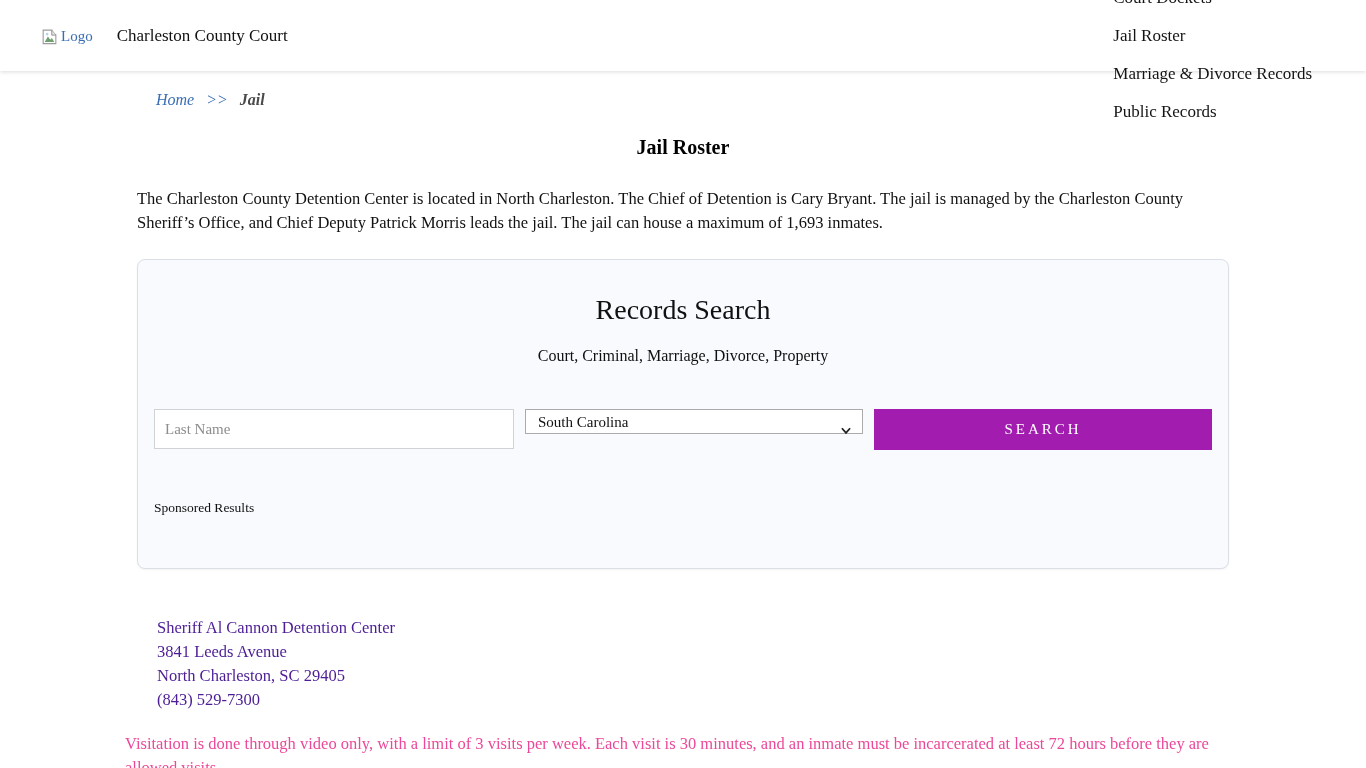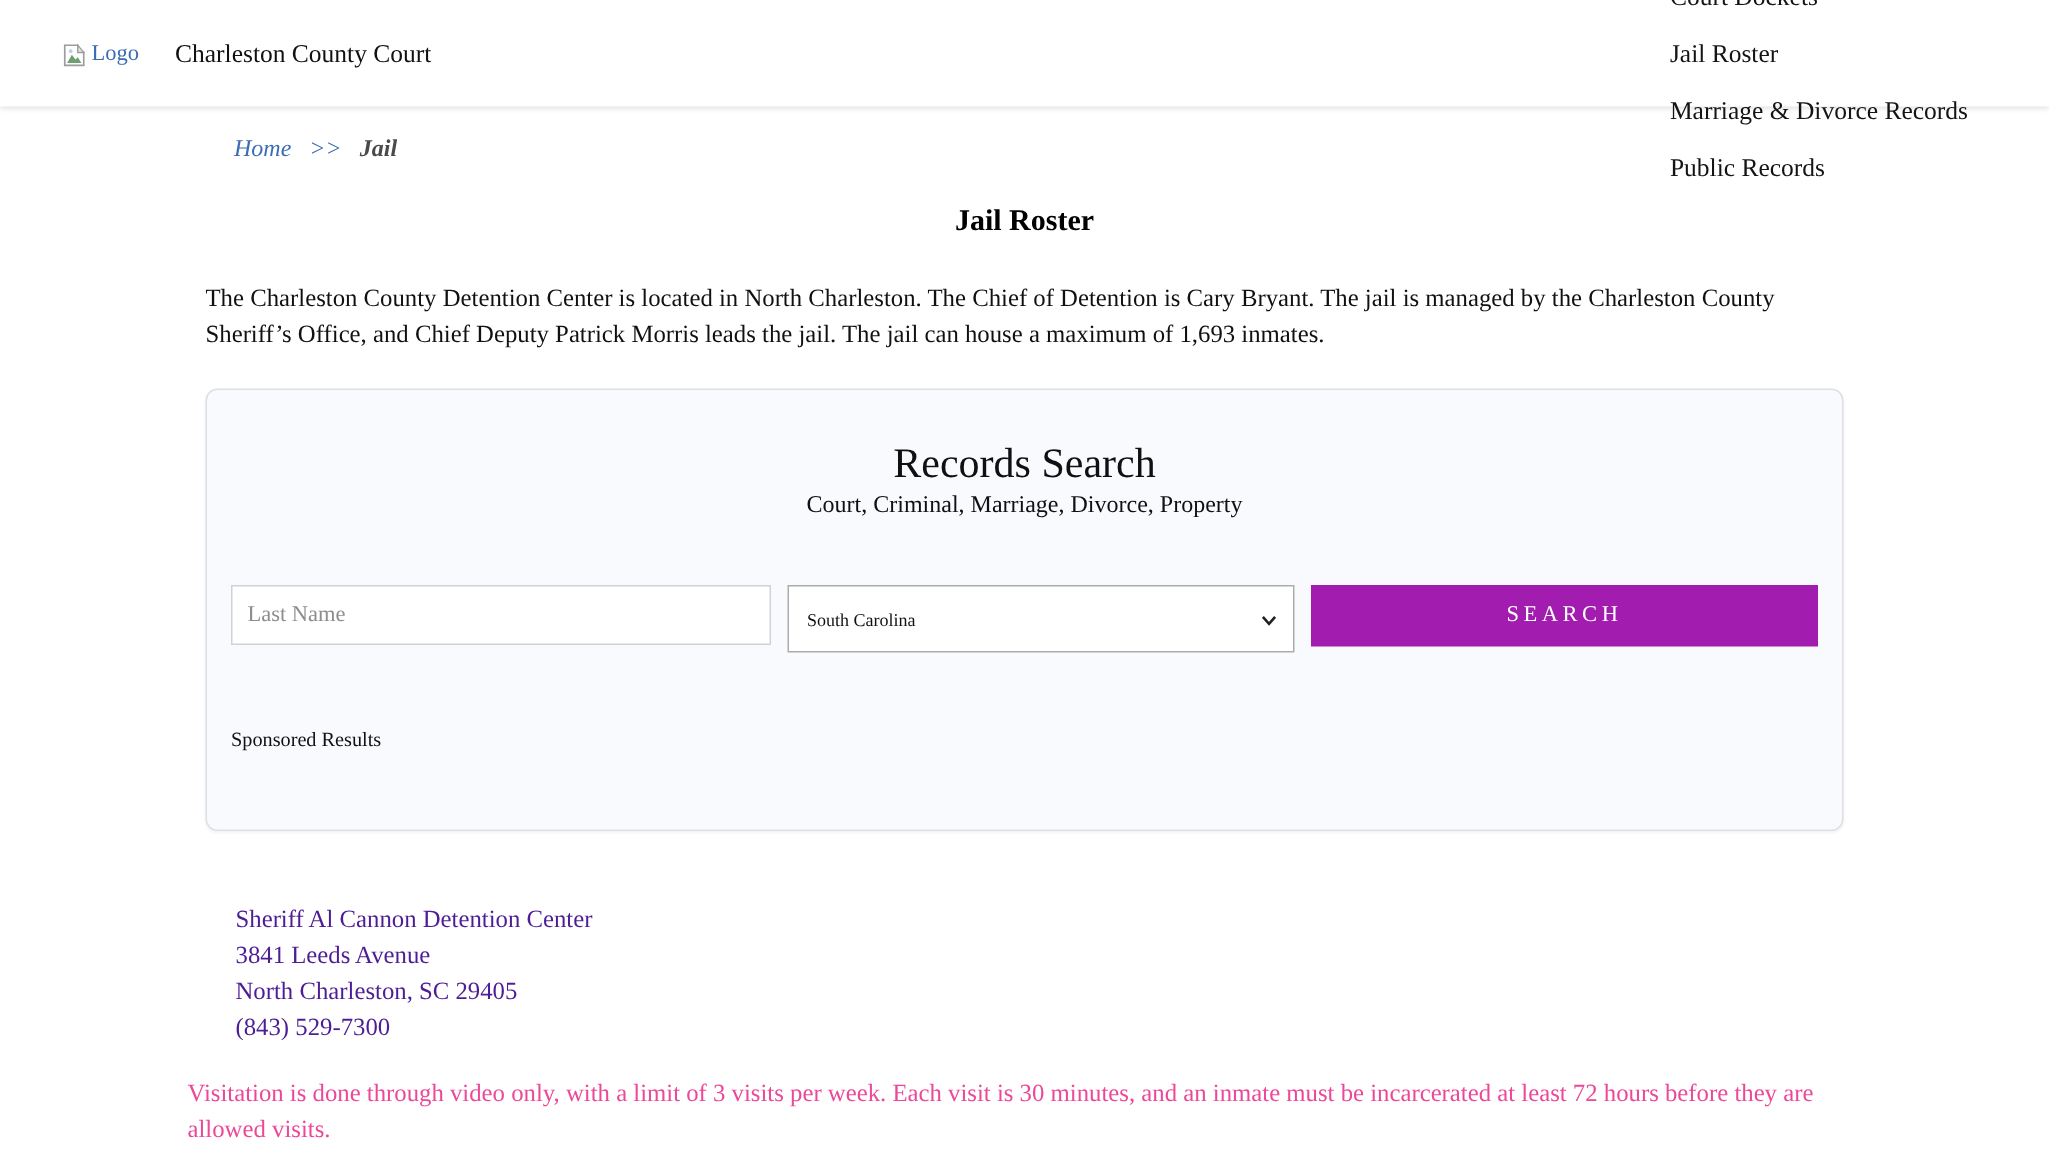--- a/index.html
+++ b/index.html
@@ -46,42 +46,42 @@
   
   .card {
     margin: 24px 12px 0;
     background: #f8fafd;
     border: 1px solid #dbe0e6;
     border-radius: 8px;
     padding: 34px 16px 52px;
     box-shadow: 0 1px 2px rgba(0,0,0,0.05);
   }
   .card-title { text-align: center; font-size: 28px; font-weight: 400; color: #101010; }
-  .card-sub { text-align: center; font-size: 16px; margin-top: 2px; color: #101010; }
+  .card-sub { text-align: center; font-size: 16px; margin-top: 21px; color: #101010; }
 
   .form-row { display: flex; gap: 11px; margin-top: 44px; }
   .form-row > * { flex: 1; min-width: 0; }
   .text-input {
     height: 40px;
     border: 1px solid #cfd2d6;
     background: #ffffff;
     padding: 0 10px;
     font-family: "Liberation Serif", "DejaVu Serif", serif;
     font-size: 15px;
     color: #111;
   }
   .text-input::placeholder { color: #8d8d8d; opacity: 1; }
   .select-wrap { position: relative; }
   .state-select {
-    width: 100%; height: 45px;
+    width: 100%; height: 25px;
     border: 1px solid #ababab;
     background: #ffffff;
     padding: 0 30px 0 12px;
     font-family: "Liberation Serif", "DejaVu Serif", serif;
-    font-size: 12px;
+    font-size: 15px;
     color: #111;
     appearance: none;
     -webkit-appearance: none;
     border-radius: 0;
     cursor: pointer;
   }
   .chevron {
     position: absolute; right: 10px; top: 50%;
     transform: translateY(-50%);
     pointer-events: none;

